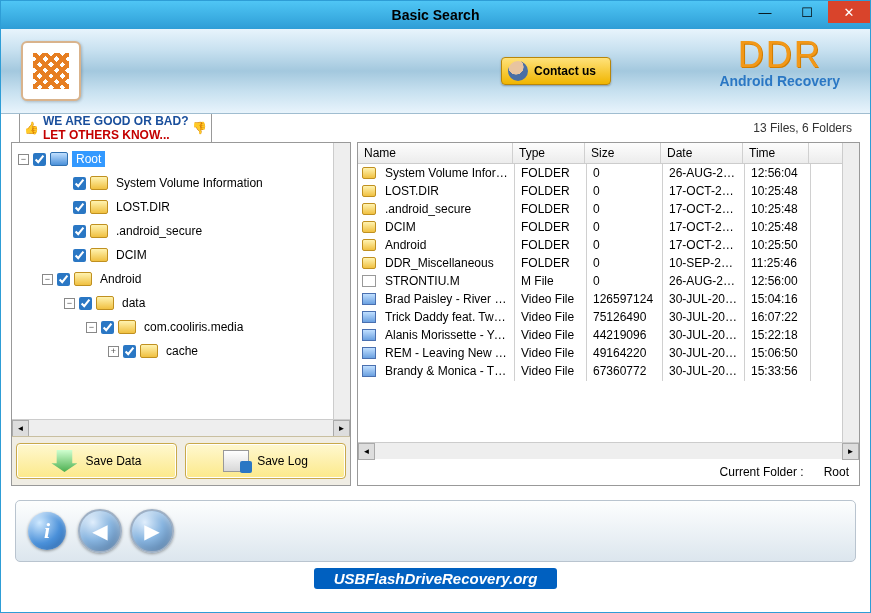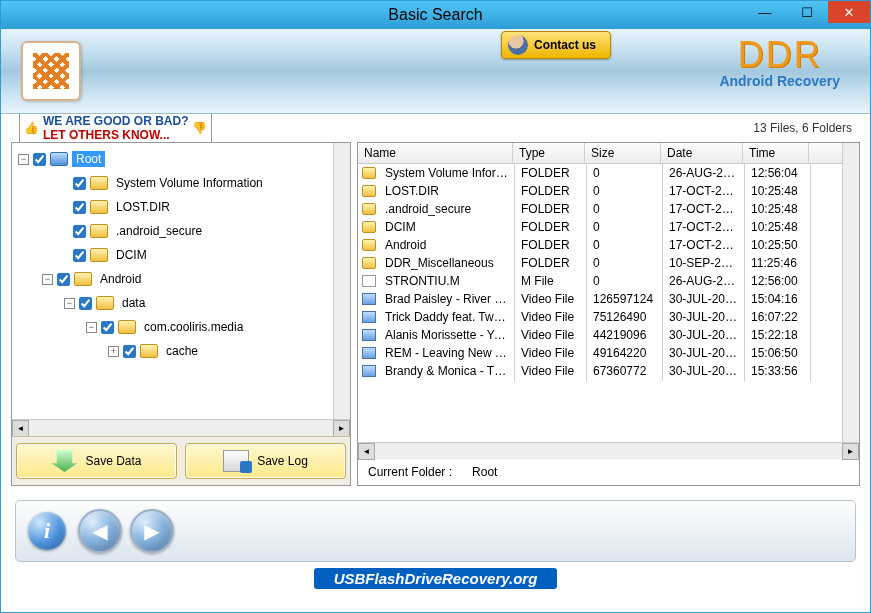--- a/index.html
+++ b/index.html
@@ -1,31 +1,31 @@
 <!DOCTYPE html>
 <html><head>
 <meta charset="utf-8">
 <style>
 * { margin:0; padding:0; box-sizing:border-box; font-family:"Segoe UI",Tahoma,sans-serif; font-size:12px; }
 body { background:#fff; }
 .window { width:871px; height:613px; border:1px solid #2e9dd6; display:flex; flex-direction:column; }
 .titlebar { height:28px; background:linear-gradient(#4fc6f5,#2e9dd6); display:flex; align-items:center; justify-content:center; position:relative; }
 .titlebar .icon-l { position:absolute; left:6px; top:6px; width:16px; height:16px; }
-.titlebar .caption { color:#000; font-size:16px; }
+.titlebar .caption { color:#000; font-size:14px;font-weight:bold; }
 .win-btns { position:absolute; right:0; top:0; display:flex; }
 .win-btn { width:42px; height:22px; display:flex; align-items:center; justify-content:center; color:#fff; font-size:13px; }
 .win-btn.close { background:#d9442b; }
 .win-btn.min,.win-btn.max { color:#000; }
 
 .header-band { height:85px; background:linear-gradient(#e8f4fc 0%,#c8e1f0 25%,#a3c8de 50%,#c8e1f0 75%,#e8f4fc 100%); border-bottom:1px solid #a0bdd0; display:flex; align-items:center; padding:0 20px; position:relative; }
 .logo-box { width:60px; height:60px; background:#fff; border:2px solid #d9b38c; border-radius:6px; display:flex; align-items:center; justify-content:center; box-shadow:1px 1px 3px rgba(0,0,0,.2); }
 .logo-pattern { width:36px; height:36px; background:
  repeating-linear-gradient(45deg,#e67e22 0 4px,transparent 4px 8px),
  repeating-linear-gradient(-45deg,#e67e22 0 4px,transparent 4px 8px); }
-.contact-btn { position:absolute; left:500px; top:2px; background:linear-gradient(#ffe27a,#f0b500); border:1px solid #b8860b; border-radius:4px; padding:3px 14px 3px 6px; display:flex; align-items:center; gap:6px; font-weight:bold; box-shadow:0 1px 2px rgba(0,0,0,.3);}
+.contact-btn { position:absolute; left:500px; top:28px; background:linear-gradient(#ffe27a,#f0b500); border:1px solid #b8860b; border-radius:4px; padding:3px 14px 3px 6px; display:flex; align-items:center; gap:6px; font-weight:bold; box-shadow:0 1px 2px rgba(0,0,0,.3);}
 .avatar { width:20px; height:20px; border-radius:50%; background:radial-gradient(circle at 40% 30%,#e8c4a0 40%,#4a6fa5 42%); }
 .ddr-logo { position:absolute; right:30px; top:8px; text-align:center; }
 .ddr-text { font-family:Impact,sans-serif; font-size:36px; color:#f29818; letter-spacing:2px; line-height:1; text-shadow:1px 1px 0 #d07c00; }
 .recovery-text { color:#2a77c4; font-weight:bold; font-size:14px; }
 
 .feedback-bar { height:24px; display:flex; align-items:center; justify-content:space-between; padding:4px 18px 0; }
 .feedback-box { border:1px solid #999; background:#fff; padding:1px 4px; display:flex; align-items:center; gap:4px; font-family:"Courier New",monospace; font-size:10px; font-weight:bold; }
 .fb-line1 { color:#1a4f9c;margin-top:31px; }
 .fb-line2 { color:#c40000; }
 .file-count { color:#333; }
@@ -57,21 +57,21 @@
 
 .list-panel { flex:1; display:flex; flex-direction:column; }
 .list-head { display:flex; background:linear-gradient(#fdfdfd,#ececec); border-bottom:1px solid #ccc; }
 .col { padding:3px 6px; border-right:1px solid #d0d0d0; overflow:hidden; text-overflow:ellipsis; white-space:nowrap; }
 .c-name{width:155px} .c-type{width:72px} .c-size{width:76px} .c-date{width:82px} .c-time{width:66px}
 .list-body { flex:1; overflow:auto; }
 .list-row { display:flex; align-items:center; height:18px; }
 .row-icon { width:14px; height:12px; margin:0 3px 0 4px; display:inline-block; }
 .vid { background:linear-gradient(#c0dfff,#6aa0e0); border:1px solid #4a70b0; }
 .fil { background:#fff; border:1px solid #999; }
-.cur-folder { padding:6px 10px; }
+.cur-folder { padding:6px 10px;text-align:right; }
 
 .footer { height:122px; padding:10px 14px 0; display:flex; flex-direction:column; gap:6px; }
 .hint-bar { background:linear-gradient(#fdfefe,#dce6ee); border:1px solid #b9c4cf; border-radius:5px; padding:8px 12px; display:flex; align-items:center; gap:12px; }
 .info-icon { width:38px; height:38px; border-radius:50%; background:radial-gradient(circle at 30% 28%,#cfe9ff 0%,#4a90d9 55%,#2a60a0 100%); display:flex; align-items:center; justify-content:center; color:#fff; font-family:Georgia,serif; font-style:italic; font-size:22px; font-weight:bold; box-shadow:0 1px 3px rgba(0,0,0,.4), inset 0 2px 4px rgba(255,255,255,.4);}
 .hint-text { flex:1; font-size:11px; }
 .nav-btns { display:flex; gap:8px; }
 .nav-btn { width:44px; height:44px; border-radius:50%; background:radial-gradient(circle at 32% 28%,#e0eefc 0%,#88b5e0 45%,#486c94 100%); border:2px solid #9fb0c4; display:flex; align-items:center; justify-content:center; color:#fff; font-size:20px; box-shadow:0 1px 3px rgba(0,0,0,.35), inset 0 3px 6px rgba(255,255,255,.4);}
 .url-bar { align-self:center; background:#0060c0; color:#fff; font-style:italic; font-weight:bold; font-size:15px; padding:2px 20px; border-radius:3px;text-align:right; }
 </style>
 </head>

